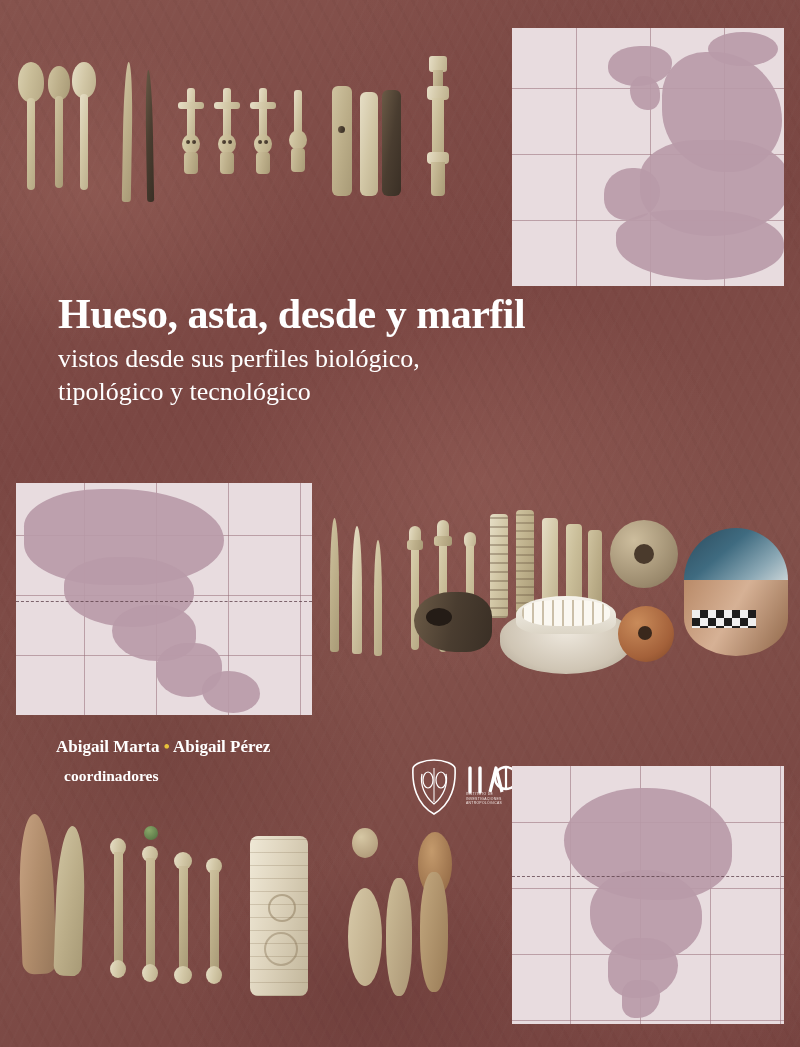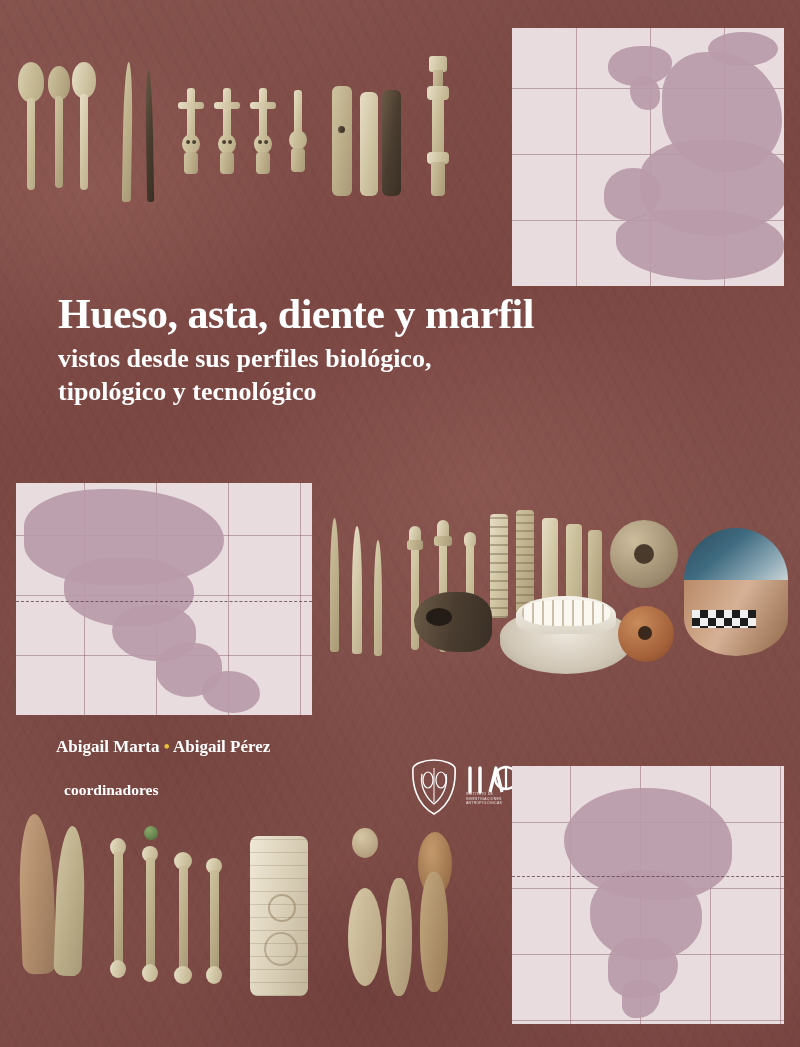--- a/index.html
+++ b/index.html
@@ -121,21 +121,21 @@
     font-size: 42px;
     font-weight: bold;
     letter-spacing: -0.5px;
     line-height: 1.05;
     font-family: "Liberation Serif", serif;
   }
   .subtitle {
     margin: 6px 0 0 0;
     color: #ffffff;
     font-size: 26px;
-    font-weight: bold;
+    font-weight: normal;
     line-height: 1.28;
     font-family: "Liberation Serif", serif;
   }
   .tagline {
     margin: 18px 0 0 6px;
     color: #e8c23a;
     font-size: 25px;
     font-weight: bold;
     font-family: "Liberation Serif", serif;
   }
@@ -147,21 +147,21 @@
     width: 380px;
     color: #ffffff;
     font-size: 17px;
     font-weight: bold;
     line-height: 1.52;
     font-family: "Liberation Serif", serif;
   }
   .credits .dot { color: #e8c23a; }
   .credits .role {
     display: block;
-    margin-top: 18px;
+    margin-top: 4px;
     margin-left: 8px;
     font-size: 15.5px;
   }
 
   
   .logos {
     position: absolute;
     left: 408px;
     top: 756px;
     width: 110px;
@@ -260,21 +260,21 @@
       <div class="obj bone3" style="left:5px;top:0;width:18px;height:16px;border-radius:3px;"></div>
       <div class="obj bone2" style="left:9px;top:14px;width:10px;height:18px;"></div>
       <div class="obj bone3" style="left:3px;top:30px;width:22px;height:14px;border-radius:4px;"></div>
       <div class="obj bone" style="left:8px;top:42px;width:12px;height:56px;"></div>
       <div class="obj bone3" style="left:3px;top:96px;width:22px;height:12px;border-radius:4px;"></div>
       <div class="obj bone2" style="left:7px;top:106px;width:14px;height:34px;border-radius:0 0 4px 4px;"></div>
     </div>
   </div>
 
   <div class="title-block">
-    <h1 class="main-title">Hueso, asta, diente y marfil</h1>
+    <h1 class="main-title">Hueso, asta, desde y marfil</h1>
     <p class="subtitle">
       <span>vistos desde sus perfiles biológico,</span><br>
       <span>tipológico y tecnológico</span>
     </p>
   </div>
 
   <div class="map" id="map-namerica">
     <div class="grid"></div>
     <div class="land" style="left:8px;top:6px;width:200px;height:96px;border-radius:42% 58% 50% 46%;"></div>
     <div class="land" style="left:48px;top:74px;width:130px;height:70px;border-radius:40% 50% 48% 52%;"></div>

